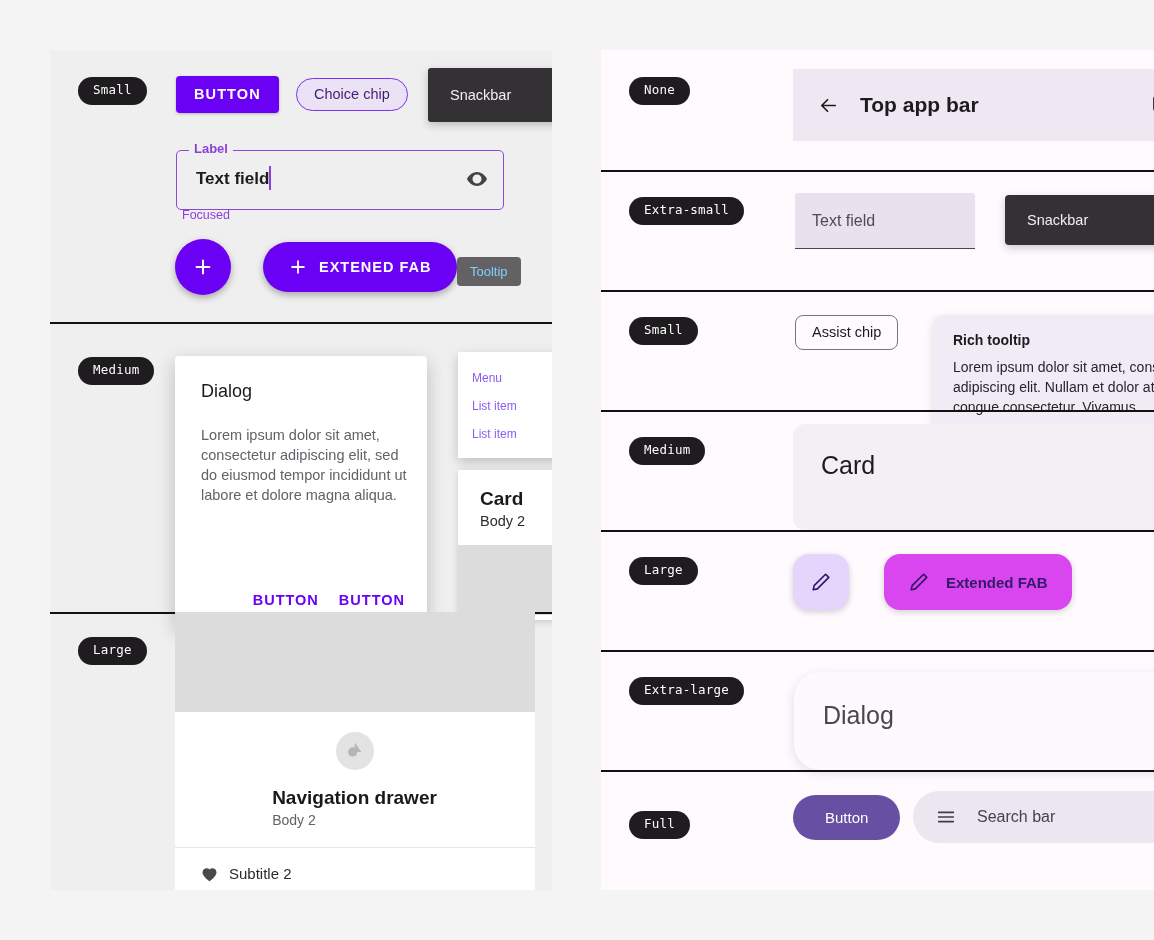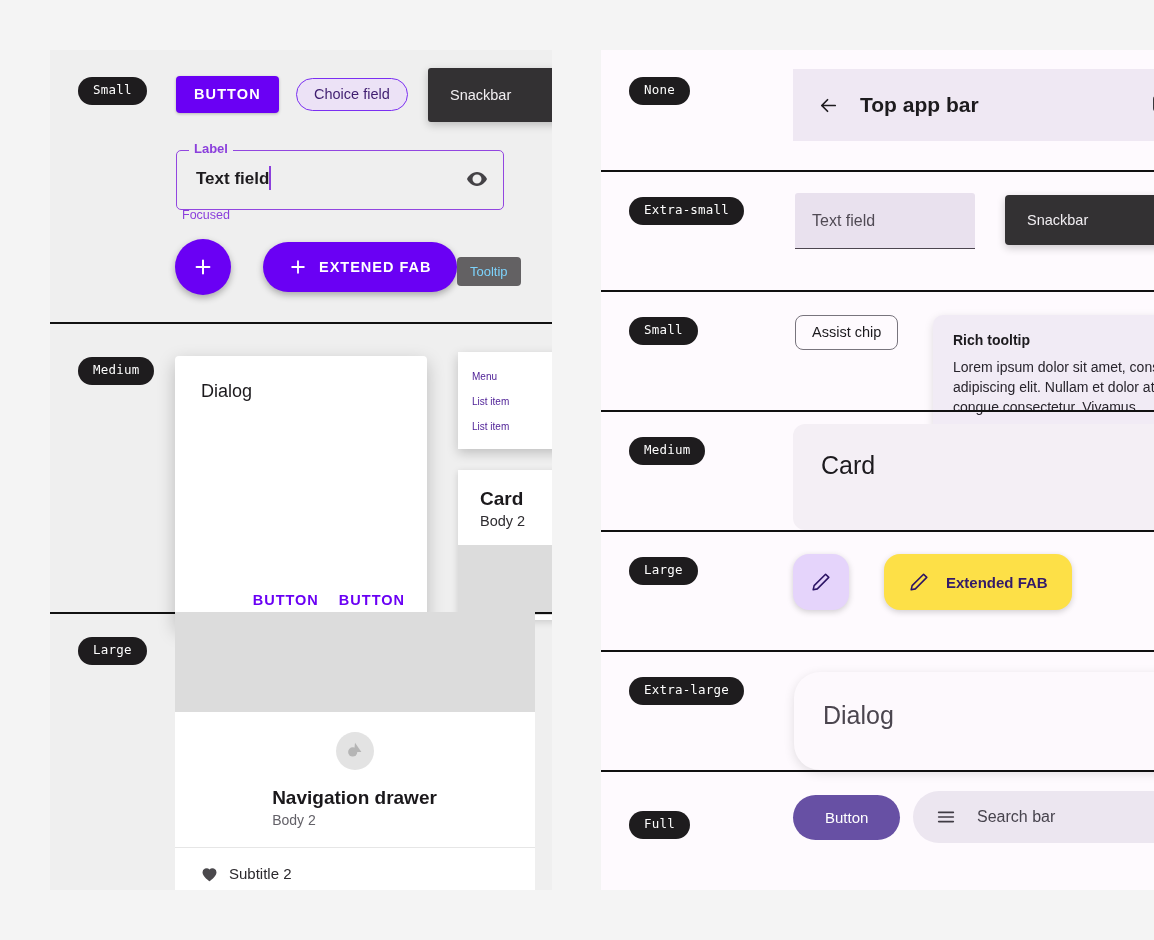--- a/index.html
+++ b/index.html
@@ -127,21 +127,21 @@
   .dlg-actions span {
     color: #6a00f4; font-size: 14.5px; font-weight: bold; letter-spacing: 1px;
     cursor: pointer;
   }
 
   .menu-l {
     position: absolute; background: #fff;
     box-shadow: 0 4px 11px rgba(0,0,0,.2);
     padding: 12px 0 10px;
   }
-  .menu-l div { font-size: 10px; color: #4c1d95; padding: 7px 14px; cursor: pointer; }
+  .menu-l div { font-size: 12px; color: #8b5cf6; padding: 7px 14px; cursor: pointer; }
 
   .card-l { position: absolute; background: #fff; box-shadow: 0 2px 7px rgba(0,0,0,.15); }
   .card-l .ct { font-size: 19px; font-weight: bold; color: #1b191c; padding: 18px 22px 0; }
   .card-l .cb { font-size: 14.5px; color: #2e2c30; padding: 3px 22px 16px; }
   .card-l .cimg { background: #dcdcdc; height: 70px; }
 
   .navdrawer { position: absolute; background: #fff; }
   .nd-hero { height: 100px; background: #dcdcdc; }
   .nd-head { display: flex; align-items: center; gap: 17px; padding: 20px 20px 19px 19px; border-bottom: 1px solid #e6e6e6; flex-direction: column; }
   .nd-avatar {
@@ -212,21 +212,21 @@
   .fab-lg {
     position: absolute;
     width: 56px; height: 56px; border-radius: 16px;
     background: #e5d4fb;
     display: flex; align-items: center; justify-content: center;
     box-shadow: 0 2px 6px rgba(0,0,0,.18);
     cursor: pointer;
   }
   .fab-ext-r {
     position: absolute; height: 56px;
-    background: #fde047; border-radius: 16px;
+    background: #d946ef; border-radius: 16px;
     display: flex; align-items: center; gap: 16px; padding: 0 24px;
     color: #331b69; font-size: 15px; font-weight: bold;
     box-shadow: 0 2px 6px rgba(0,0,0,.18);
     cursor: pointer;
   }
 
   .dialog-r {
     position: absolute;
     background: #fdf9fd; border-radius: 26px;
     box-shadow: 0 3px 11px rgba(0,0,0,.12);
@@ -255,21 +255,21 @@
 <body>
 
 <div id="root">
 
   <div id="left">
 
     <div class="tag" style="left:28px; top:27px;">Small</div>
 
     <button class="mbtn" style="left:126px; top:26px;">BUTTON</button>
 
-    <div class="chip-choice" style="left:246px; top:28px;">Choice field</div>
+    <div class="chip-choice" style="left:246px; top:28px;">Choice chip</div>
 
     <div class="snackbar-l" style="left:378px; top:18px; width:170px;">Snackbar</div>
 
     <div class="tf-outlined" style="left:126px; top:100px; width:328px; height:60px;font-weight:bold;">
       <div class="tf-notch">Label</div>
       <div class="tf-val">Text field</div>
       <div class="tf-caret"></div>
       <span class="ico" style="position:absolute; right:14px; top:16px;">
         <svg width="24" height="24" viewBox="0 0 24 24" fill="#444246">
           <path d="M12 5c-5 0-9 4.5-10 7 1 2.5 5 7 10 7s9-4.5 10-7c-1-2.5-5-7-10-7zm0 11.5A4.5 4.5 0 1 1 12 7.5a4.5 4.5 0 0 1 0 9z"></path>
@@ -297,20 +297,21 @@
     </div>
 
     <div class="tooltip-l" style="left:407px; top:207px;">Tooltip</div>
 
     <div class="lsep" style="top:272px;"></div>
 
     <div class="tag" style="left:28px; top:307px;">Medium</div>
 
     <div class="dialog-l" style="left:125px; top:306px; width:252px; height:270px;">
       <div class="dlg-title">Dialog</div>
+      <div class="dlg-body">Lorem ipsum dolor sit amet, consectetur adipiscing elit, sed do eiusmod tempor incididunt ut labore et dolore magna aliqua.</div>
       <div class="dlg-actions">
         <span>BUTTON</span>
         <span>BUTTON</span>
       </div>
     </div>
 
     <div class="menu-l" style="left:408px; top:302px; width:130px;">
       <div>Menu</div>
       <div>List item</div>
       <div>List item</div>

